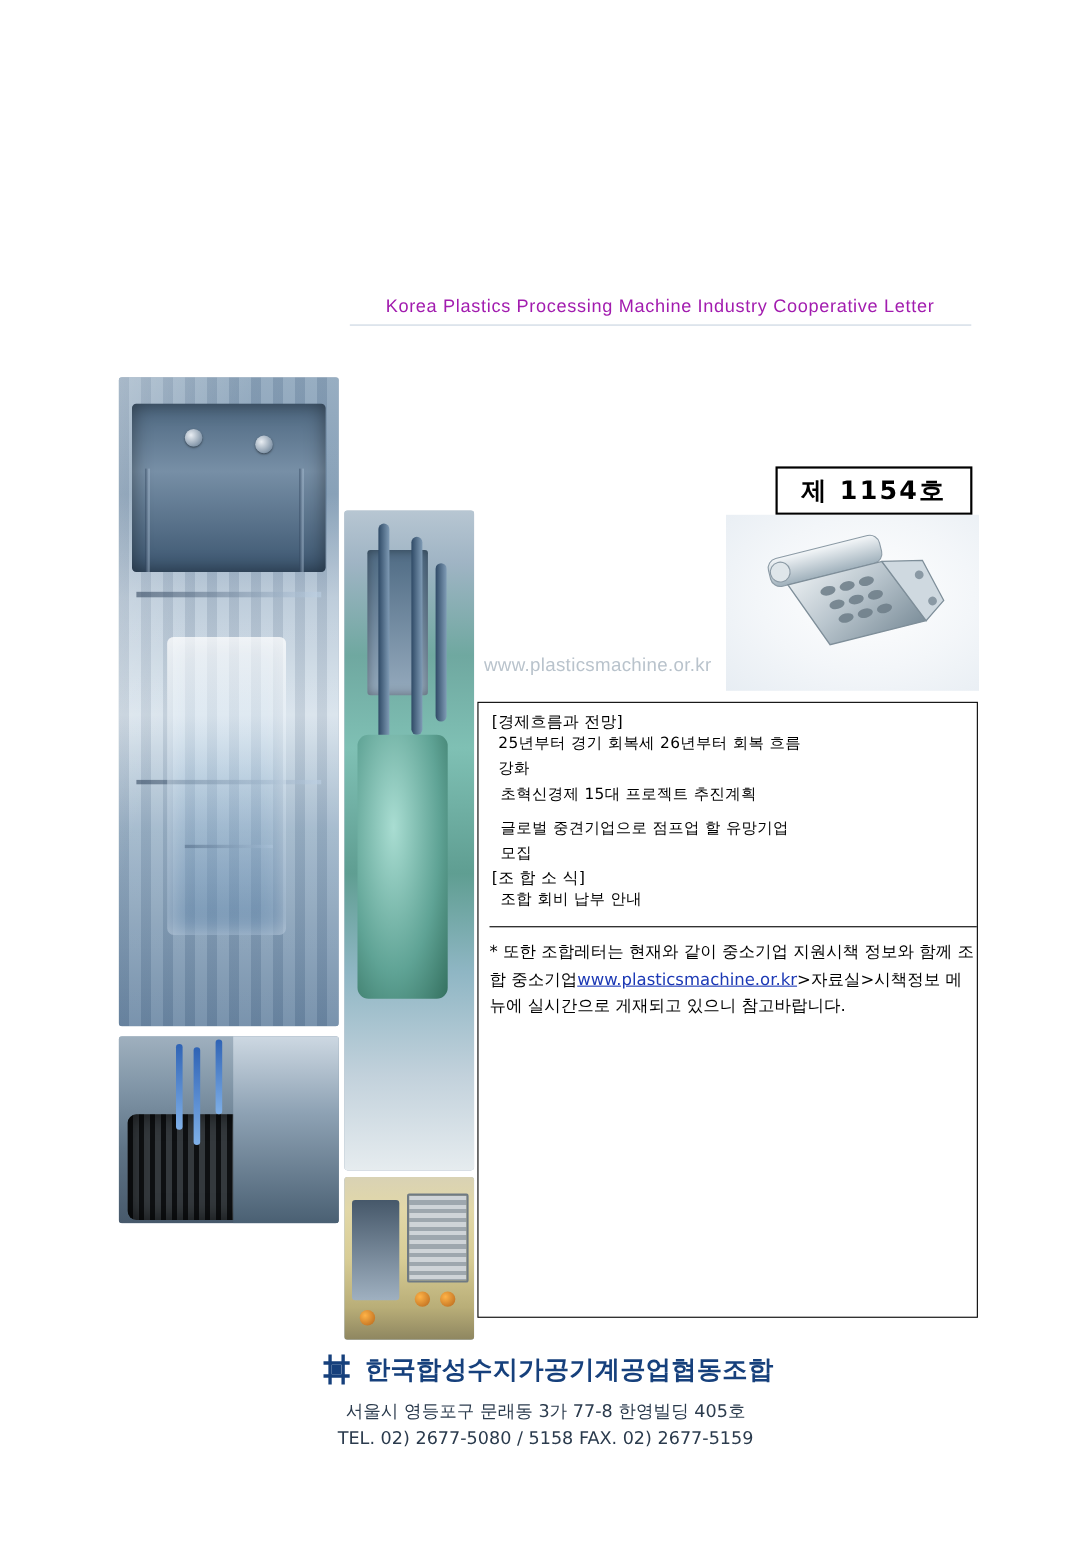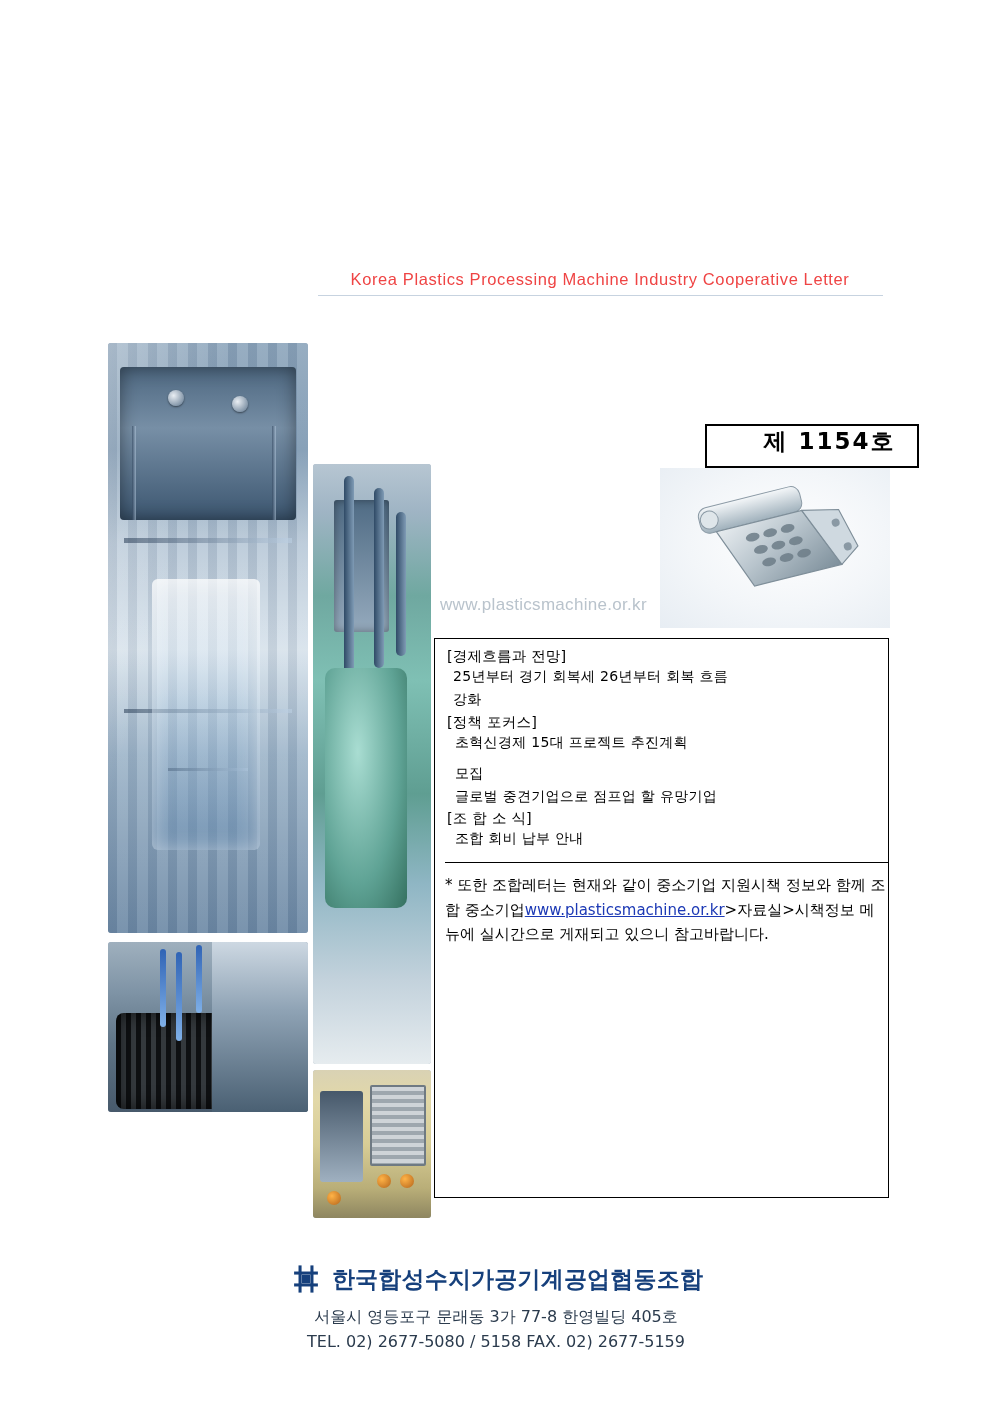--- a/index.html
+++ b/index.html
@@ -37,46 +37,46 @@
     white-space: nowrap;
   }
   .title-ko .lt {
     font-size: 44px;
     letter-spacing: 2px;
   }
   .title-en {
     margin-top: 8px;
     font-size: 16.5px;
     letter-spacing: 0.6px;
-    color: #ef4444;
+    color: #a21caf;
     white-space: nowrap;
   }
   .title-rule {
     margin: 6px auto 0 auto;
     width: 565px;
     height: 1px;
     background: #c7d3e0;
   }
 
   
   .issue-box {
     position: absolute;
     left: 705px;
     top: 424px;
     width: 175px;
     height: 40px;
     border: 2px solid #000;
     display: flex;
+    align-items: center;
     justify-content: center;
     font-family: "DejaVu Sans", sans-serif;
     font-size: 23px;
     font-weight: bold;
     letter-spacing: 2px;
     background: #fff;
-    padding-left: 35px;
   }
 
   
   .photo {
     position: absolute;
     overflow: hidden;
     background: #a9b8c6;
   }
   .photo-tall-left {
     left: 108px;
@@ -314,21 +314,20 @@
   }
 
   
   .footer {
     position: absolute;
     left: 0;
     top: 1228px;
     width: 992px;
     text-align: center;
     font-family: "DejaVu Sans", sans-serif;
-    margin-top: 34px;
   }
   .footer-org {
     display: flex;
     align-items: center;
     justify-content: center;
     gap: 9px;
   }
   .org-mark {
     width: 34px;
     height: 34px;
@@ -433,30 +432,29 @@
 
 <div class="contents">
 
   <div>
     <div class="sec-tag">[경제흐름과 전망]</div>
     <div class="sec-line">25년부터 경기 회복세 26년부터 회복 흐름</div>
     <div class="sec-line">강화</div>
   </div>
 
   <div>
-    <div class="sec-tag">[정책 포커스]</div>
     <div class="sec-line indent2">초혁신경제 15대 프로젝트 추진계획</div>
   </div>
 
 
   <div class="sec-gap"></div>
 
   <div>
+    <div class="sec-line indent2">글로벌 중견기업으로 점프업 할 유망기업</div>
     <div class="sec-line indent2">모집</div>
-    <div class="sec-line indent2">글로벌 중견기업으로 점프업 할 유망기업</div>
   </div>
 
   <div>
     <div class="sec-tag">[조 합 소 식]</div>
     <div class="sec-line indent2">조합 회비 납부 안내</div>
   </div>
 
   <div class="note-rule"></div>
 
   <div class="note">

